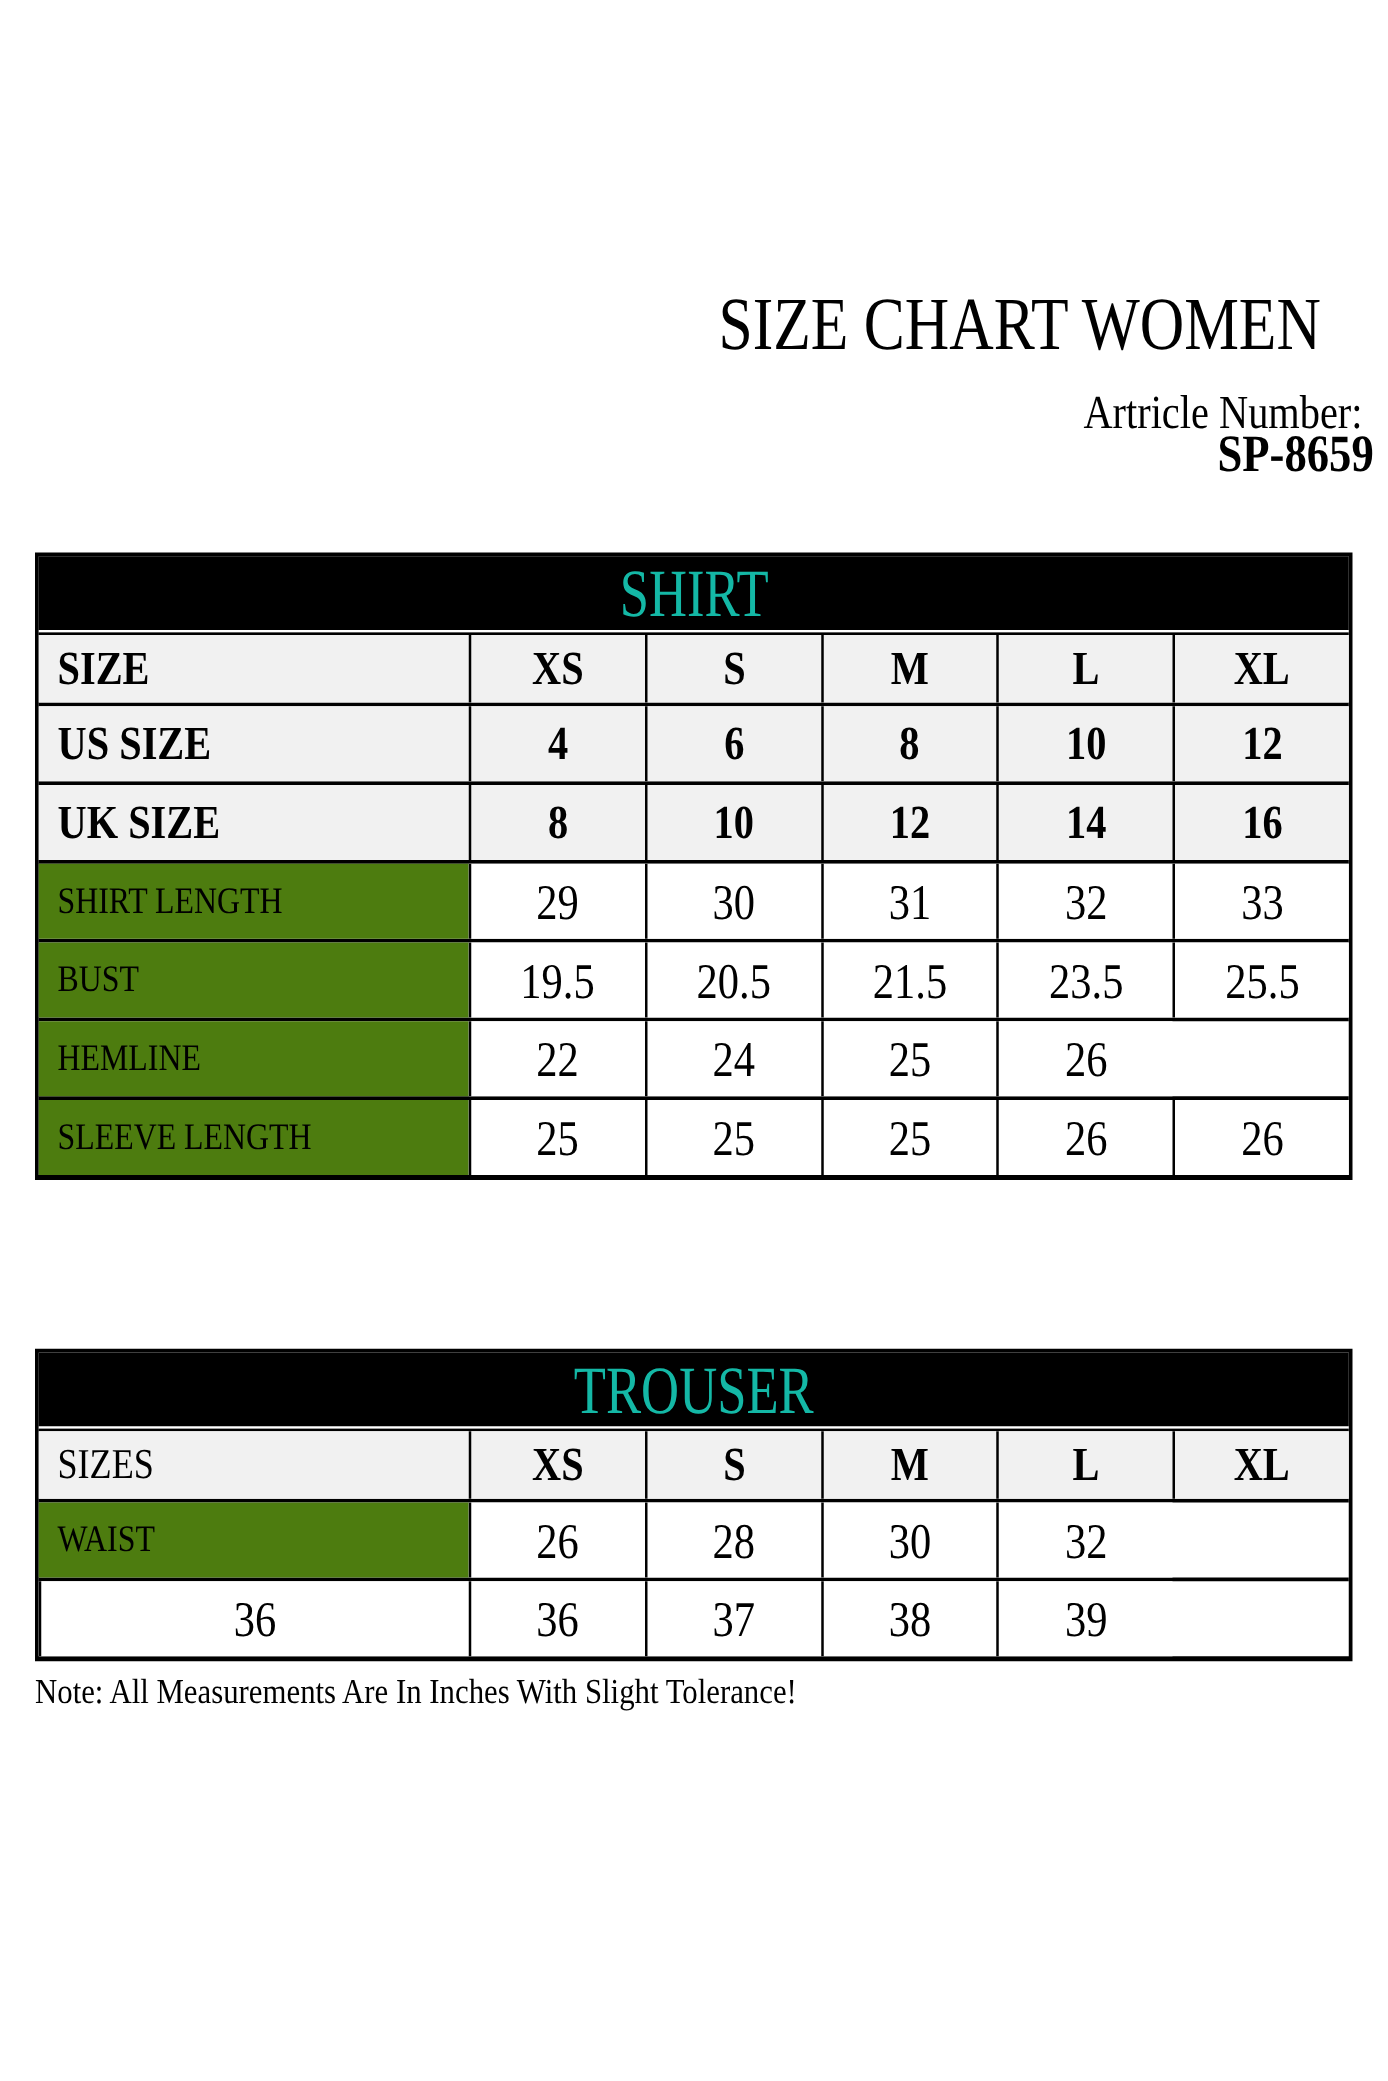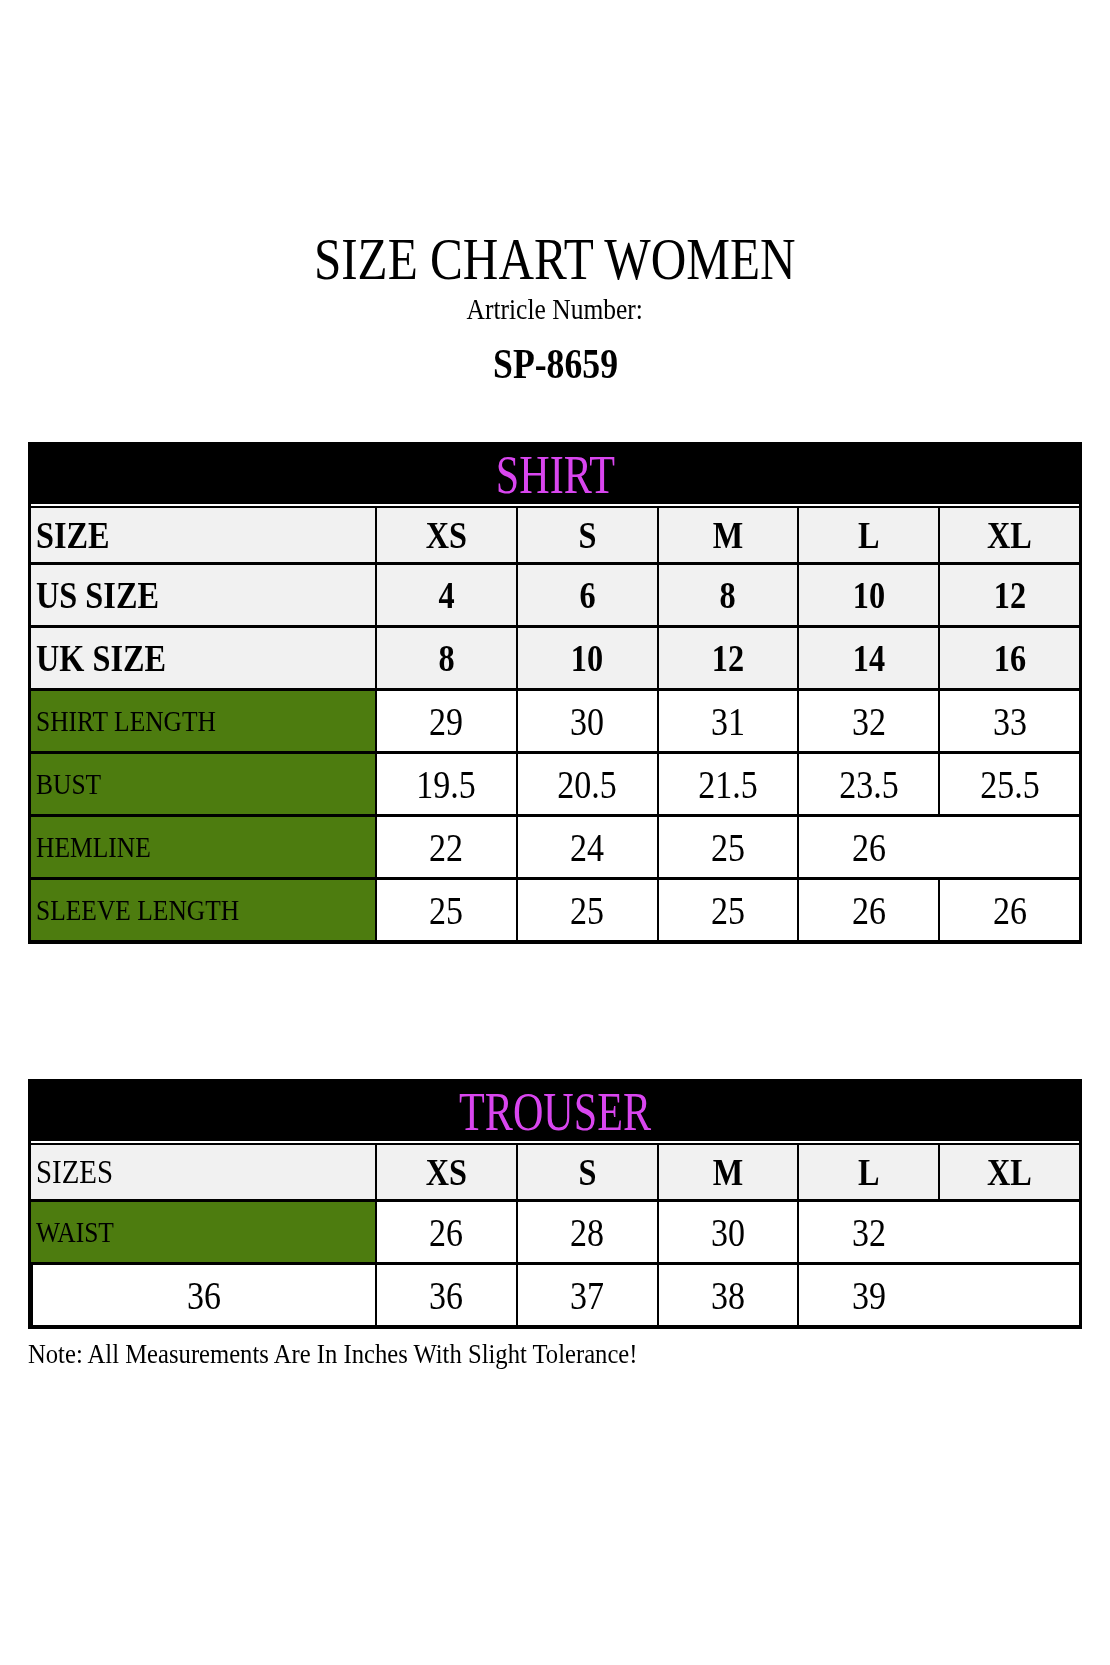--- a/index.html
+++ b/index.html
@@ -4,58 +4,58 @@
 <style>
   html, body { margin:0; padding:0; background:#ffffff; }
   .page {
     position:relative; width:1110px; height:1665px;
     background:#ffffff; color:#000000;
     font-family:"Liberation Serif", serif;
     overflow:hidden;
   }
   .t { display:inline-block; white-space:nowrap; }
 
-  .center-text { position:absolute; left:0; width:1110px; text-align:center; }
+  .center-text { position:absolute; left:0; width:1110px; text-align:right; }
   .title { top:226px; font-size:60px; line-height:1.1; }
   .title .t { transform:scaleX(0.82); }
-  .article-label { top:292px; font-size:30px; }
+  .article-label { top:308px; font-size:38px; }
   .article-label .t { transform:scaleX(0.85); }
   .article-number { top:340px; font-size:42px; font-weight:bold; }
   .article-number .t { transform:scaleX(0.85); }
 
   .size-table {
     position:absolute; left:28px; width:1054px;
     box-sizing:border-box;
     border:3px solid #000000; border-bottom-width:4px;
     background:#ffffff;
   }
   .shirt-pos { top:442px; }
   .trouser-pos { top:1079px; }
 
   .banner {
-    height:61px; background:#000000; color:#d946ef;
+    height:61px; background:#000000; color:#14b8a6;
     border-bottom:2px solid #ffffff;
     display:flex; align-items:center; justify-content:center;
     font-size:54px; box-sizing:border-box;
   }
   .banner .t { transform:scaleX(0.78); }
 
   .row {
     display:grid; grid-template-columns:344px repeat(5, 1fr);
     height:63px; box-sizing:border-box;
     border-top:3px solid #000000;
   }
   .row.first { height:56px; border-top:2px solid #000000; }
 
   .cell {
     display:flex; align-items:center; justify-content:center;
     border-left:2px solid #000000; overflow:hidden;
   }
   .cell.label-cell {
-    border-left:none; justify-content:flex-start; padding-left:5px;
+    border-left:none; justify-content:flex-start; padding-left:15px;
   }
 
   .shaded .cell { background:#f1f1f1; }
   .reg-row .cell { background:#ffffff; }
   .reg-row .cell.label-cell { background:#4d7c0f; }
 
   .bold-row .cell .t { font-weight:bold; font-size:38px; transform:scaleX(0.85); }
   .bold-row .cell.label-cell .t { transform-origin:left center; }
 
   .reg-row .cell .t { font-size:40px; transform:scaleX(0.85); }

